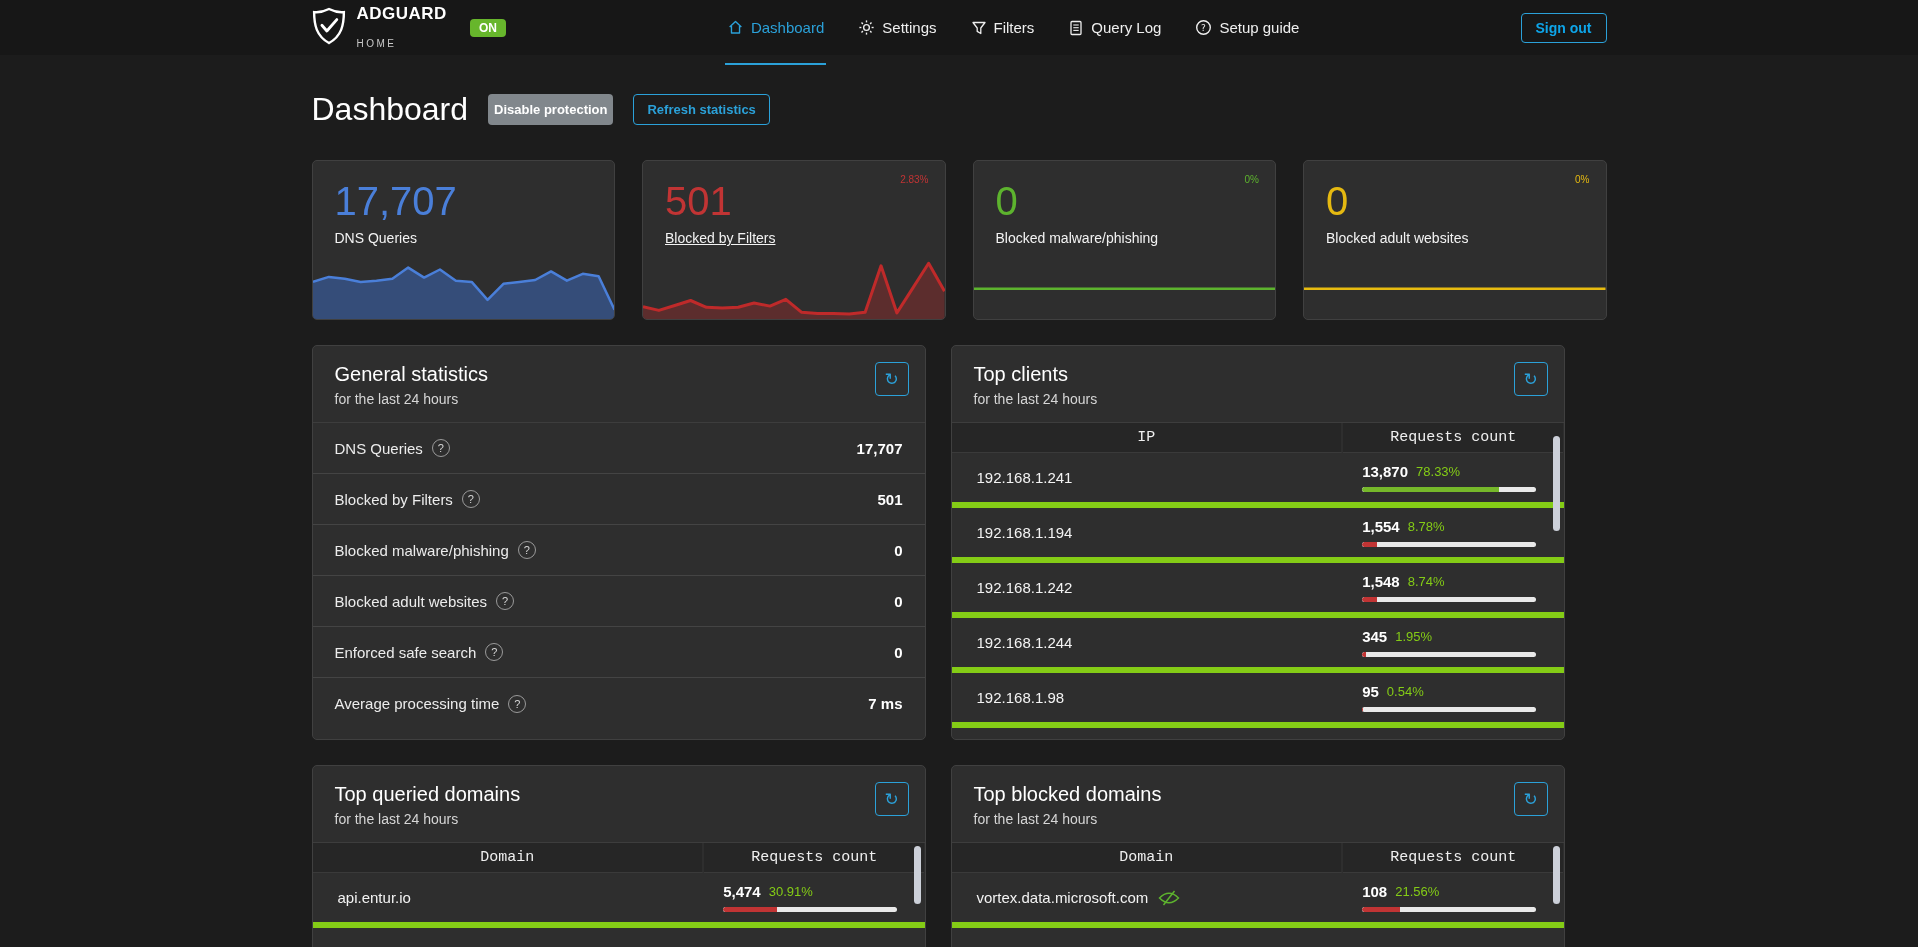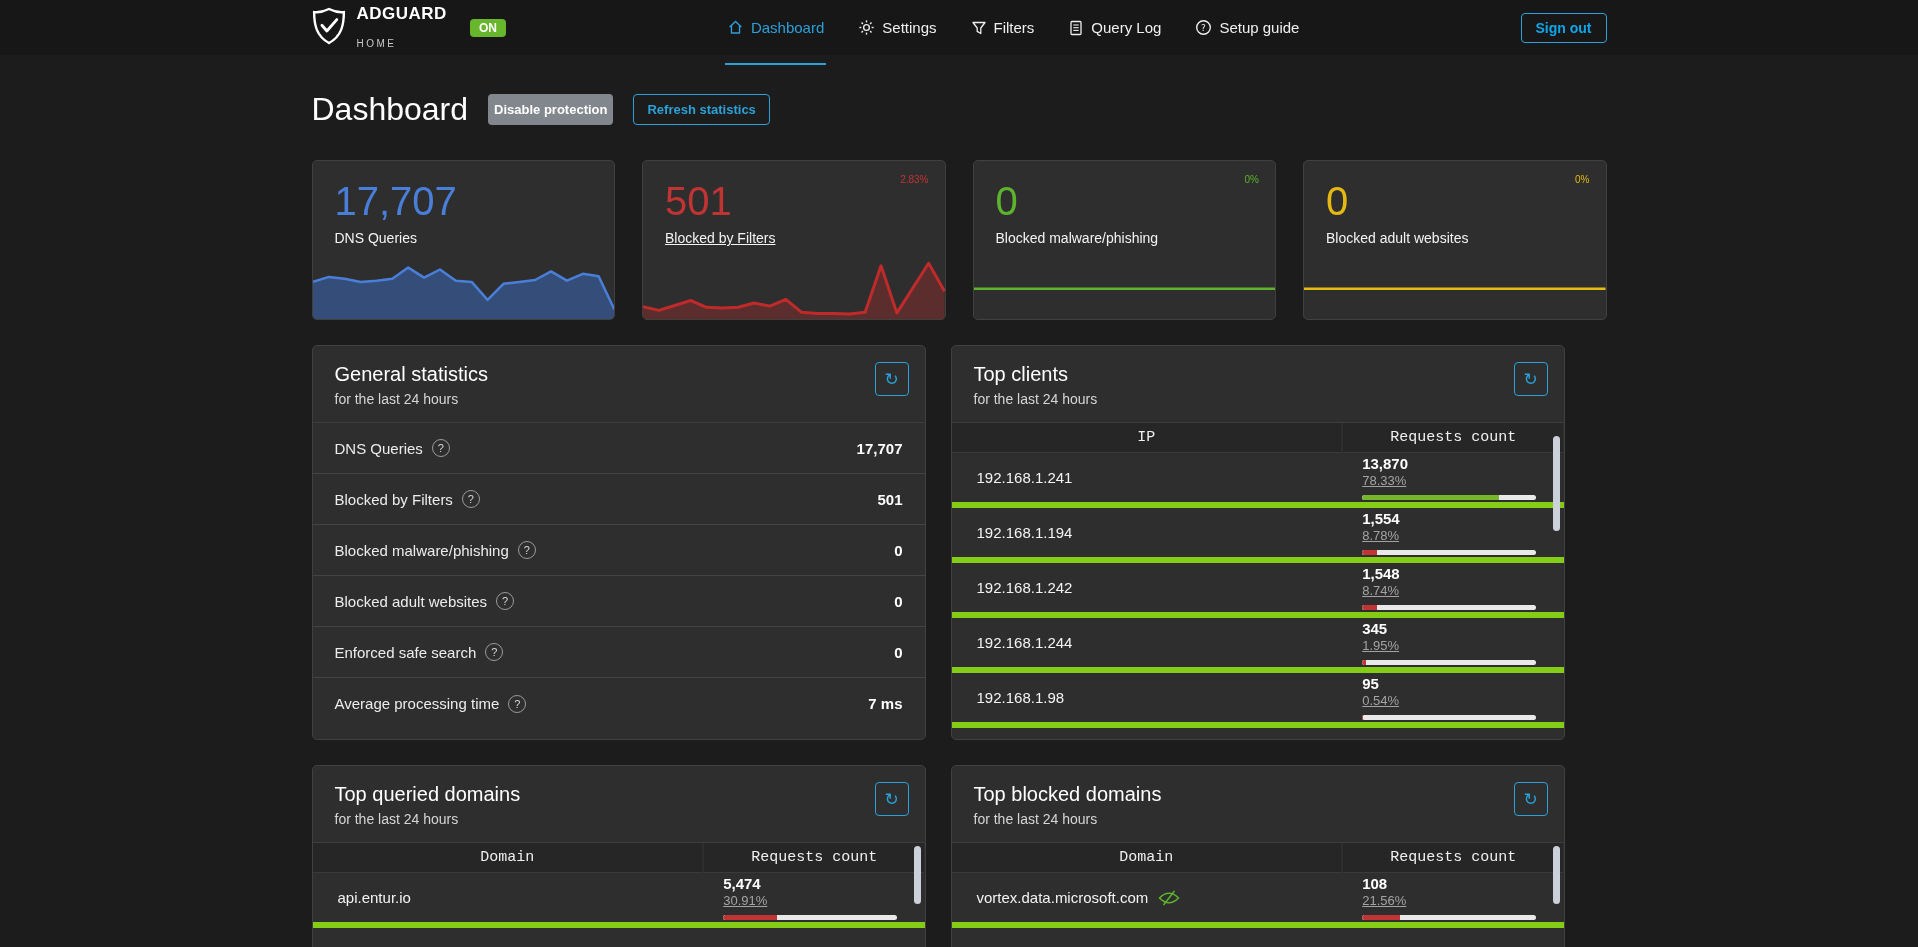--- a/index.html
+++ b/index.html
@@ -74,23 +74,23 @@
   .tbl-head { display:flex; height:30px;font-family:Liberation Mono, monospace; }
   .tbl-head .th { background:#262626; display:flex; align-items:center; justify-content:center;
     font-size:15px; color:#efefef; border-bottom:1px solid #3a3a3a; }
   .th.c1 { width:64%; border-right:2px solid #2e2e2e; }
   .th.c2 { width:36%; }
   .trow { display:flex; align-items:center; height:55px; border-bottom:6px solid #84cc16; }
   .trow:last-child { border-bottom:none; }
   .td1 { width:64%; padding-left:25px; font-size:15px; color:#f3f3f3;
     display:flex; align-items:center; gap:10px; }
   .td2 { width:36%; padding:0 27px 0 19px; }
-  .cnt-line { display:flex; align-items:flex-start; gap:1px;flex-direction:column; }
+  .cnt-line { display:flex; align-items:center; gap:8px; }
   .cnt { font-size:15px; font-weight:bold; color:#fff; }
-  .pct { font-size:13px; color:#a3a3a3;text-decoration:underline; }
+  .pct { font-size:13px; color:#84cc16; }
   .bar { margin-top:7px; height:5px; border-radius:3px; background:#e9e9e9; overflow:hidden; }
   .bar-fill { height:100%; border-radius:3px 0 0 3px; }
 
   
   .sb-thumb { position:absolute; width:7px; border-radius:4px; background:#ccd0d9; right:4px; }
 
   .dom-panel { height:395px; }
   .eye-ic { display:inline-flex; }
 </style>
 </head>

